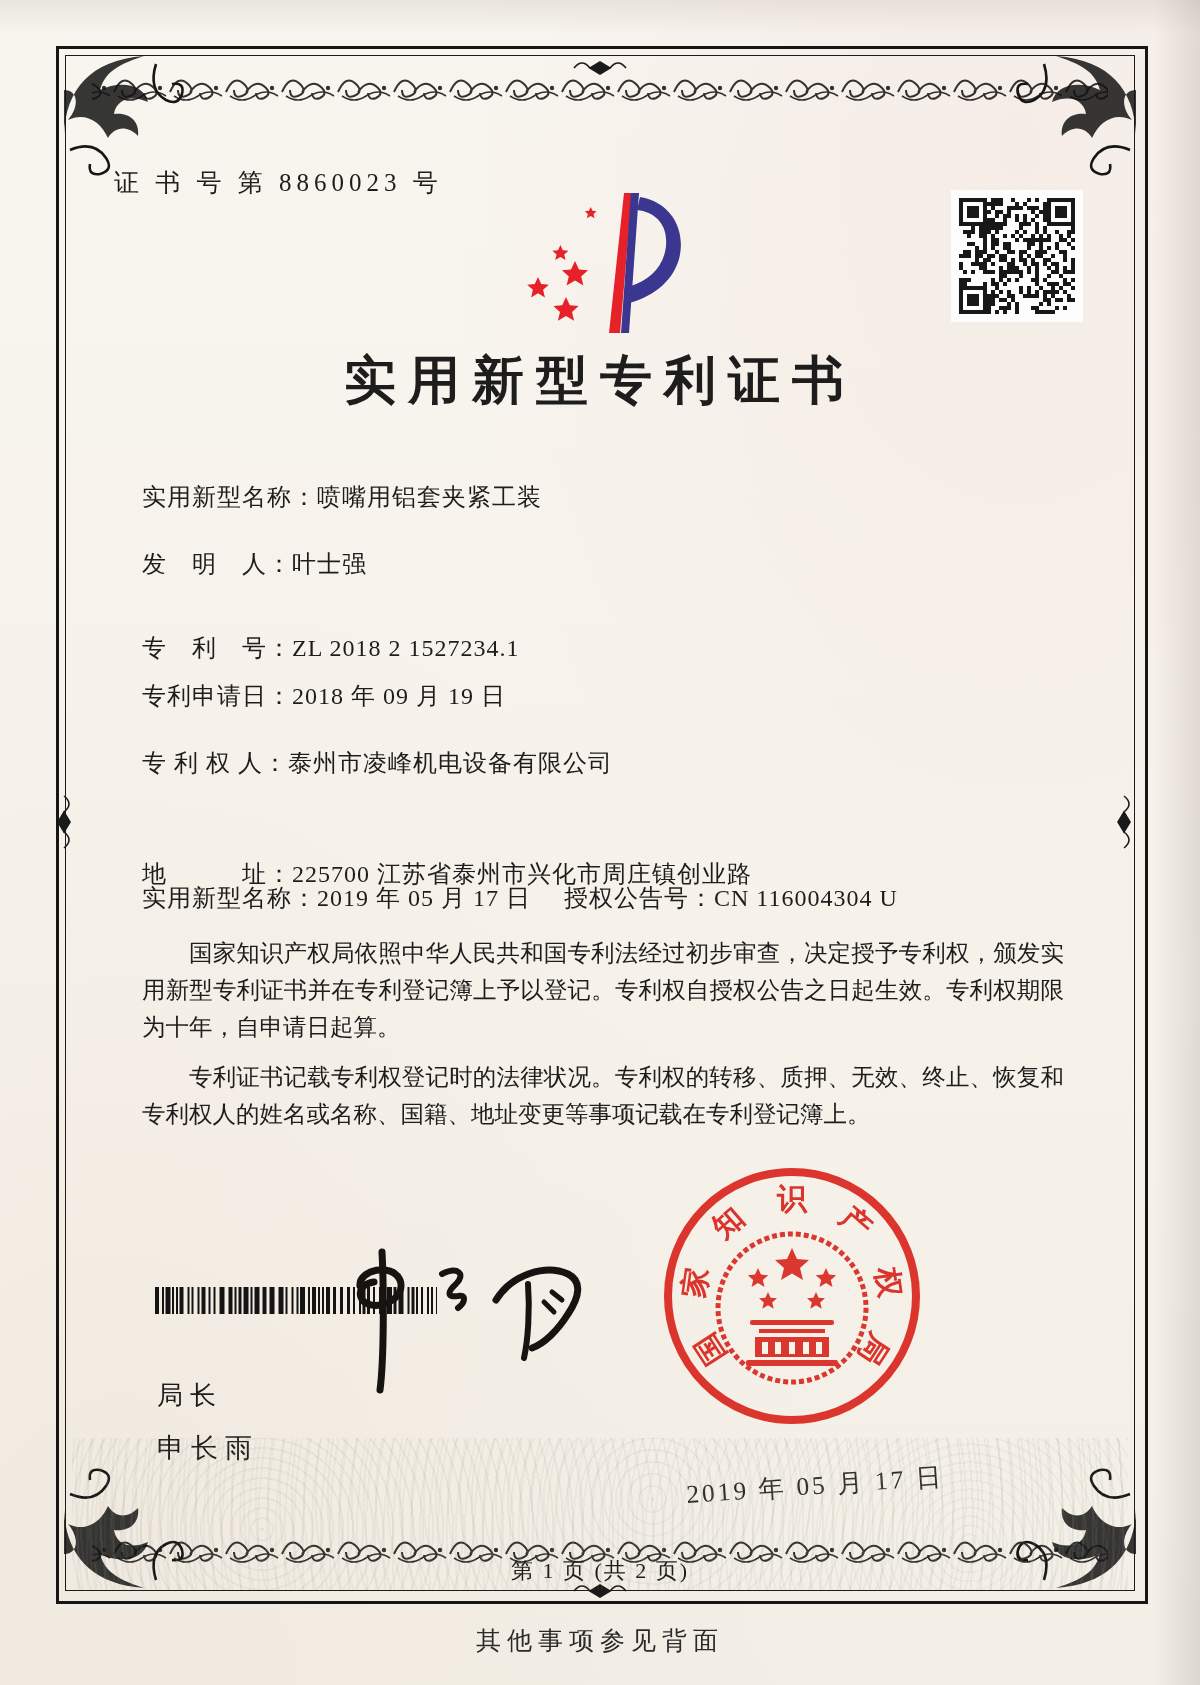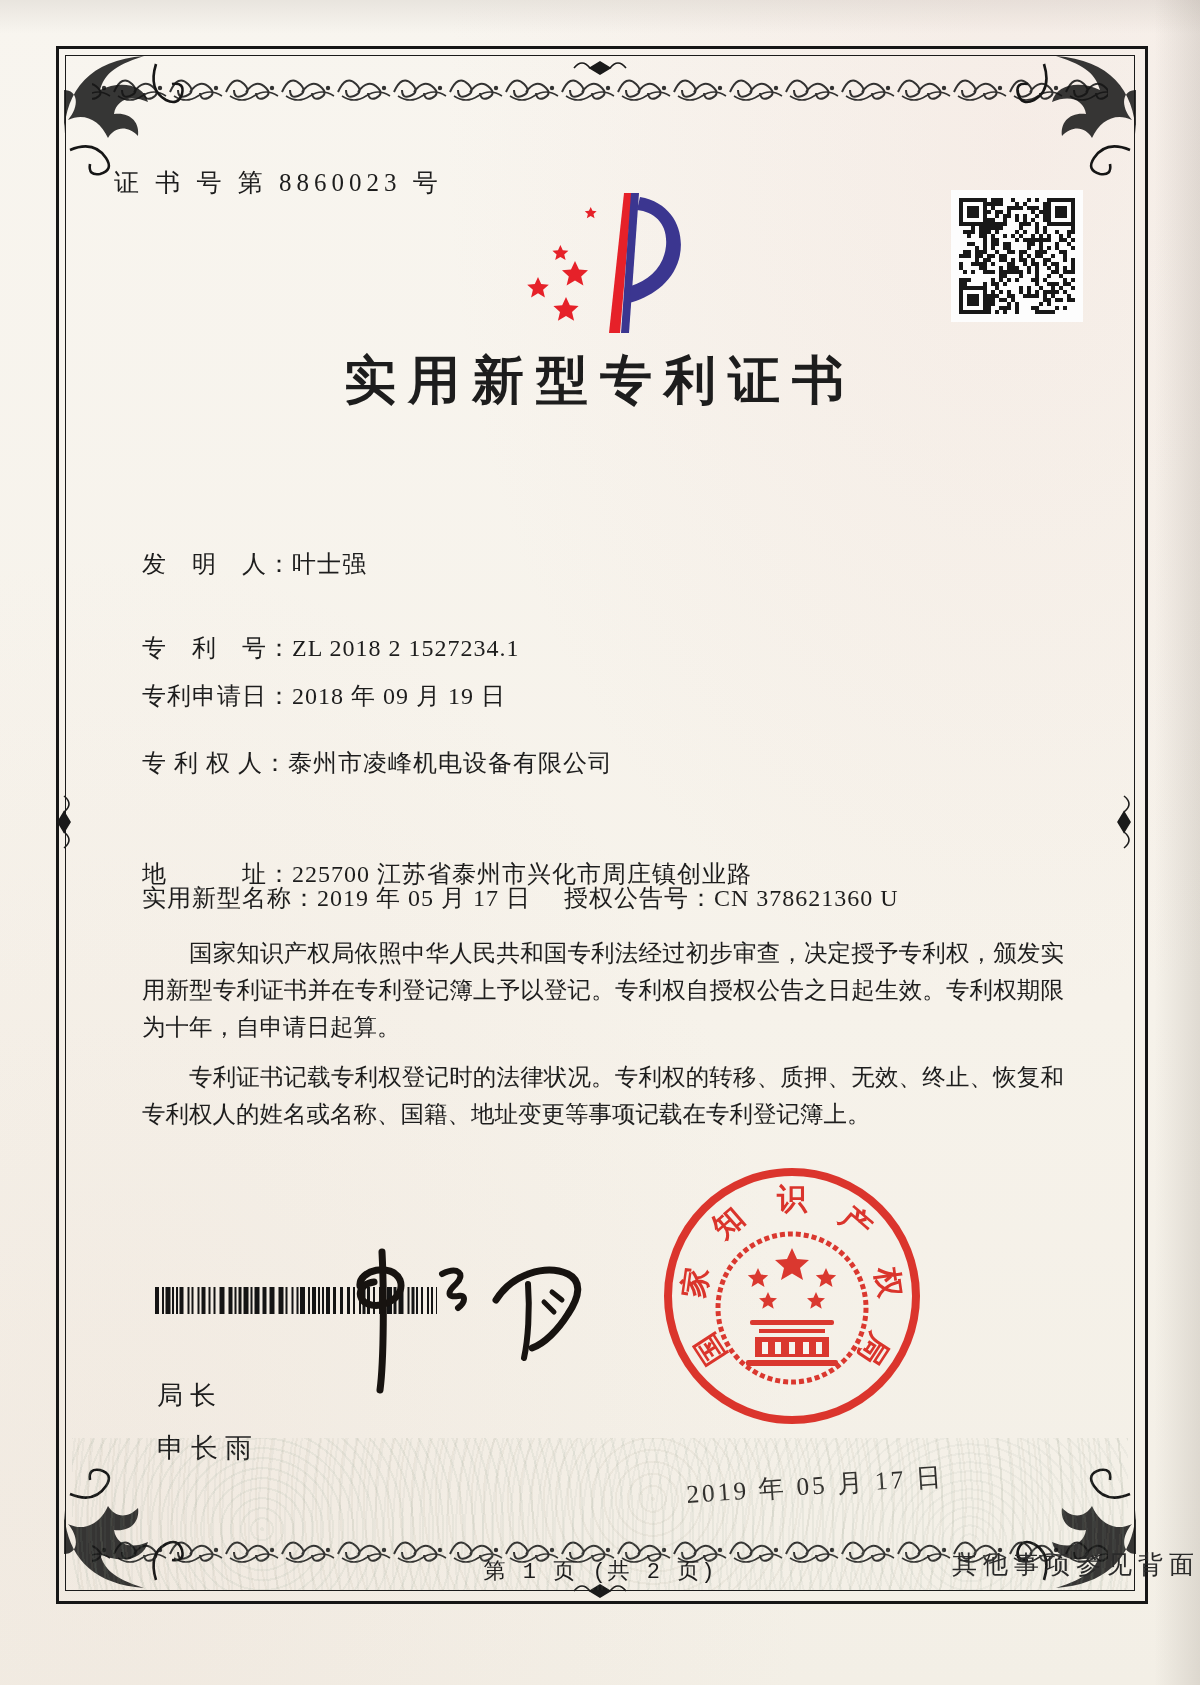--- a/index.html
+++ b/index.html
@@ -32,22 +32,22 @@
     font-size:23.5px;line-height:37px;text-align:justify;}
   .body-text p{margin:13px 0 1px 0;text-indent:2em;}
   .barcode{position:absolute;left:155px;top:1287px;}
   .sig-title{position:absolute;left:157px;top:1378px;font-size:26px;letter-spacing:7px;}
   .sig-name{position:absolute;left:157px;top:1430px;font-size:27px;letter-spacing:7px;}
   .signature{position:absolute;left:300px;top:1240px;}
   .seal{position:absolute;left:658px;top:1162px;}
   .seal-date{position:absolute;left:686px;top:1468px;font-size:25.5px;letter-spacing:3px;
     color:#2e2c2a;transform:rotate(-4deg);}
   .page-no{position:absolute;left:0;top:1556px;width:100%;text-align:center;
-    font-size:22px;letter-spacing:2px;font-family:Liberation Mono, monospace;}
-  .back-note{position:absolute;left:0;top:1548px;width:100%;text-align:right;
+    font-size:22px;letter-spacing:2px;}
+  .back-note{position:absolute;left:0;top:1624px;width:100%;text-align:center;
     font-size:25px;letter-spacing:6px;color:#2a2a2a;}
   .watermark{position:absolute;left:72px;top:1438px;width:1056px;height:152px;
     background:
       repeating-radial-gradient(circle at 18% 60%, rgba(130,155,135,.10) 0 2px, transparent 2px 10px),
       repeating-radial-gradient(circle at 55% 40%, rgba(150,145,120,.09) 0 2px, transparent 2px 12px),
       repeating-radial-gradient(circle at 85% 70%, rgba(135,150,140,.08) 0 2px, transparent 2px 9px);
     pointer-events:none;}
 </style>
 </head>
 <body>
@@ -434,40 +434,43 @@
       </g>
       <g>
         <rect x="2" y="24" width="7" height="7" fill="#181818"></rect>
         <rect x="3" y="25" width="5" height="5" fill="#fdfdfd"></rect>
         <rect x="4" y="26" width="3" height="3" fill="#181818"></rect>
       </g>
     </svg>
 
   <div class="title">实用新型专利证书</div>
 
+  <div class="field" style="top:481px">
+    <span>实用新型名称：</span><span>喷嘴用铝套夹紧工装</span>
+  </div>
   <div class="field" style="top:548px">
     <span>发　明　人：</span><span>叶士强</span>
   </div>
   <div class="field" style="top:632px">
     <span>专　利　号：</span><span>ZL 2018 2 1527234.1</span>
   </div>
   <div class="field" style="top:680px">
     <span>专利申请日：</span><span>2018 年 09 月 19 日</span>
   </div>
   <div class="field" style="top:747px">
     <span>专 利 权 人：</span><span>泰州市凌峰机电设备有限公司</span>
   </div>
   <div class="field" style="top:858px">
     <span>地　　　址：</span><span>225700 江苏省泰州市兴化市周庄镇创业路</span>
   </div>
   <div class="field" style="top:882px">
     <span>实用新型名称：</span><span>2019 年 05 月 17 日</span>
   </div>
   <div class="grant-no">
-    <span>授权公告号：</span><span>CN 378621360 U</span>
+    <span>授权公告号：</span><span>CN 116004304 U</span>
   </div>
 
   <div class="body-text">
     <p>国家知识产权局依照中华人民共和国专利法经过初步审查，决定授予专利权，颁发实用新型专利证书并在专利登记簿上予以登记。专利权自授权公告之日起生效。专利权期限为十年，自申请日起算。</p>
     <p>专利证书记载专利权登记时的法律状况。专利权的转移、质押、无效、终止、恢复和专利权人的姓名或名称、国籍、地址变更等事项记载在专利登记簿上。</p>
   </div>
 
   <svg class="barcode" id="barcode-svg" width="282" height="27">
       <rect x="0" y="0" width="4" height="27" fill="#141414"></rect>
       <rect x="7" y="0" width="2" height="27" fill="#141414"></rect>

